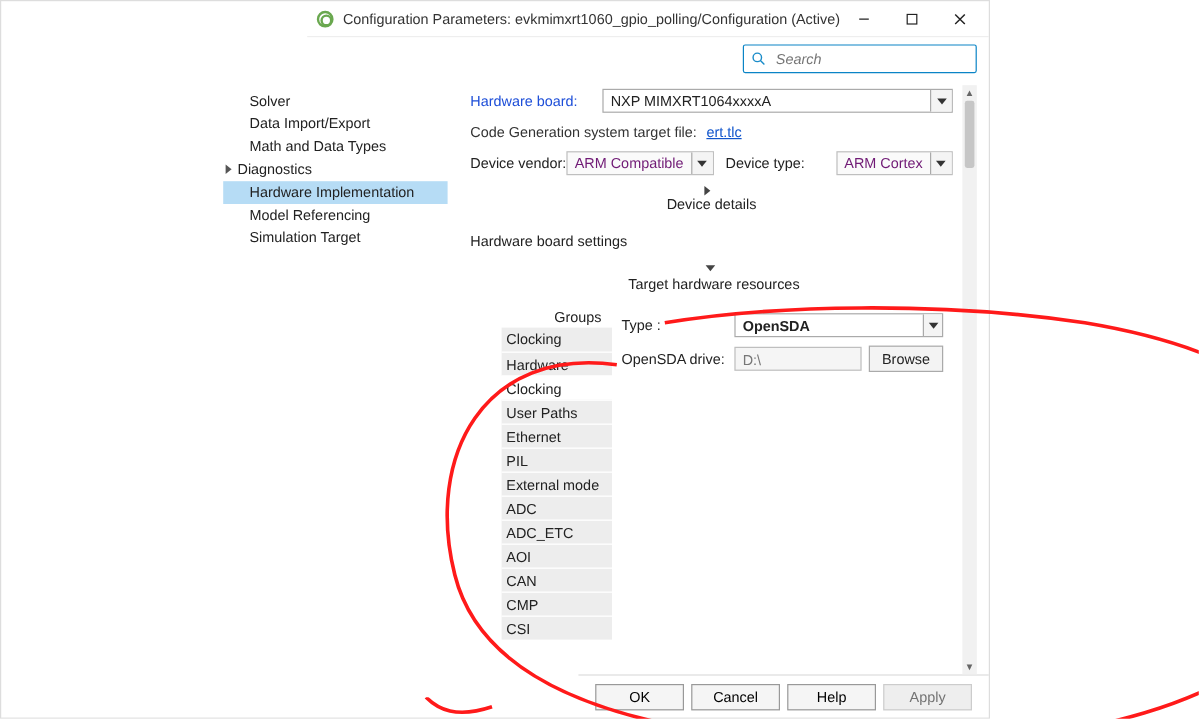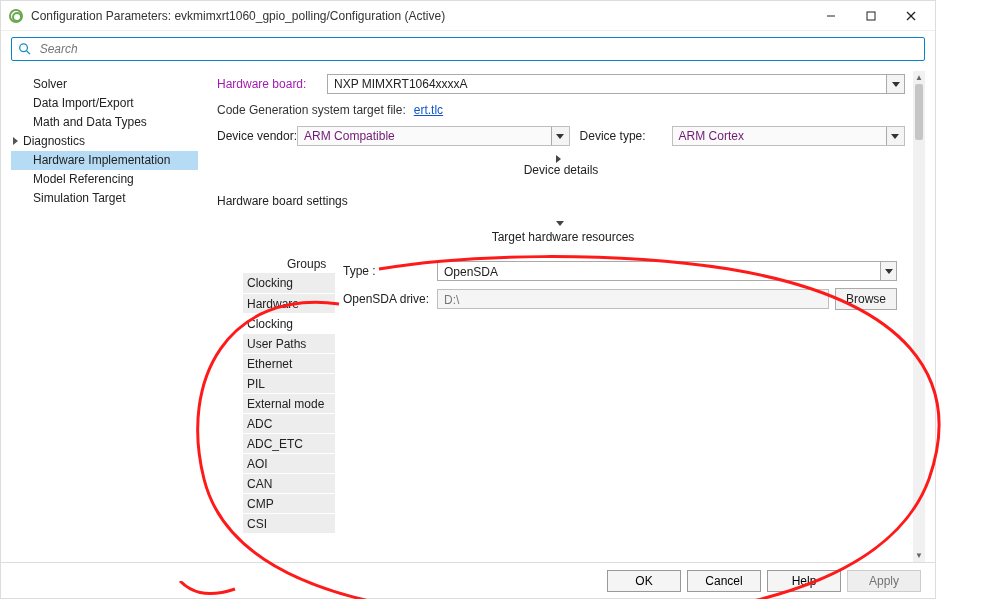--- a/index.html
+++ b/index.html
@@ -1,18 +1,18 @@
 <!DOCTYPE html>
 <html><head>
 <meta charset="utf-8">
 <style>
   * { box-sizing: border-box; font-family: "Segoe UI", Arial, sans-serif; }
   html, body { margin: 0; padding: 0; width: 999px; height: 599px; overflow: hidden; background: #fff; color: #222; font-size: 12px; }
 
-  .window { width: 936px; height: 599px; display: flex; flex-direction: column; border: 1px solid #ddd; }
+  .window { width: 825px; height: 599px; display: flex; flex-direction: column; border: 1px solid #ddd; align-items: flex-end; }
 
   .titlebar { height: 30px; display: flex; align-items: center; padding: 0 4px 0 8px; border-bottom: 1px solid #eee; }
   .titlebar .app-icon { width: 14px; height: 14px; border: 2px solid #6aa84f; border-radius: 50%; margin-right: 8px; position: relative; }
   .titlebar .app-icon::after { content:""; position:absolute; width:6px;height:6px;border:2px solid #6aa84f;border-radius:50%;left:1px;top:1px;}
   .titlebar .title { flex: 1; font-size: 12px; color: #333; }
   .titlebar .win-btns { display: flex; }
   .titlebar .win-btn { width: 40px; height: 28px; display: flex; align-items: center; justify-content: center; font-size: 12px; }
 
   .searchbar-wrap { padding: 6px 10px; }
   .searchbar { display: flex; align-items: center; border: 1px solid #0a84c6; border-radius: 2px; padding: 2px 6px; height: 24px; }
@@ -28,21 +28,21 @@
   .caret-closed { border-top: 4px solid transparent; border-bottom: 4px solid transparent; border-left: 5px solid #555; }
   .tree-item.selected { background: #b6dcf5; }
 
   .right-panel { flex: 1; display: flex; position: relative; }
   .right-scroll { width: 12px; background: #f1f1f1; display: flex; flex-direction: column; align-items: center; padding: 2px 0; margin-left: 4px; }
   .right-scroll .thumb { width: 8px; height: 56px; background: #c6c6c6; border-radius: 2px; margin-top: 2px; }
   .right-scroll .arrow { font-size: 8px; color: #666; }
 
   .form-area { flex: 1; padding-left: 18px; padding-right: 4px; position: relative; }
   .row { display: flex; align-items: center; height: 26px; }
-  .row .lbl { width: 110px; color: #a21caf; }
+  .row .lbl { width: 110px; color: #1d4ed8; }
   .row .lbl-wide { color: #333; margin-right: 8px; }
   .select { flex: 1; display: flex; align-items: center; border: 1px solid #aaa; height: 20px; background: #fff; }
   .select.disabled { background: #fafafa; color: #701a75; border-color: #bfbfbf; }
   .select .val { flex: 1; padding: 0 6px; line-height: 20px; white-space: nowrap; overflow: hidden; }
   .select .dd { width: 18px; height: 18px; border-left: 1px solid #aaa; display: flex; align-items: center; justify-content: center; background:#f4f4f4; }
   .select .dd .tri { width: 0; height: 0; border-left: 4px solid transparent; border-right: 4px solid transparent; border-top: 5px solid #333; }
 
   .link { color: #1155cc; text-decoration: underline; cursor: pointer; }
 
   .two-col { display: flex; gap: 10px; align-items: center; height: 26px; }
@@ -58,21 +58,21 @@
   .groups-box { margin-top: 6px; display: flex; background: #fff; }
   .groups-list { width: 100px; padding: 6px 0 4px 8px; }
   .groups-list .g-label { height: 18px; line-height: 18px; margin-left: 44px; }
   .groups-list .g-item { height: 20px; line-height: 20px; background: #ededed; padding-left: 4px; cursor: default; margin-bottom: 0; }
   .groups-list .g-item + .g-item { border-top: 1px solid #fff; }
   .groups-list .g-item.selected { background: #fff; }
 
   .group-form { flex: 1; padding: 8px 8px 0 8px; }
   .gf-row { display: flex; align-items: center; height: 28px; }
   .gf-row .gf-lbl { width: 94px; }
-  .gf-select { flex: 1; display: flex; border: 1px solid #aaa; height: 20px; }
+  .gf-select { flex: 1; display: flex; border: 1px solid #aaa; height: 20px; font-weight: bold; }
   .gf-select .val { flex: 1; padding: 0 6px; line-height: 20px; }
   .gf-select .dd { width: 16px; border-left: 1px solid #aaa; display:flex;align-items:center;justify-content:center;background:#f4f4f4;}
   .gf-select .dd .tri { width:0;height:0;border-left:4px solid transparent;border-right:4px solid transparent;border-top:5px solid #333;}
   .gf-input { flex: 1; border: 1px solid #bfbfbf; height: 20px; padding: 0 6px; line-height: 20px; background: #f5f5f5; color: #777; }
   .gf-btn { margin-left: 6px; height: 22px; padding: 0 10px; border: 1px solid #aaa; background: #f3f3f3; line-height: 20px; }
 
   .footer { height: 36px; border-top: 1px solid #ddd; display: flex; justify-content: flex-end; align-items: center; padding: 0 14px; gap: 6px; }
   .footer button { width: 74px; height: 22px; border: 1px solid #999; background: #f5f5f5; font-size: 12px; }
   .footer button.disabled { color: #737373; background: #eee; border-color: #ccc; }
 

